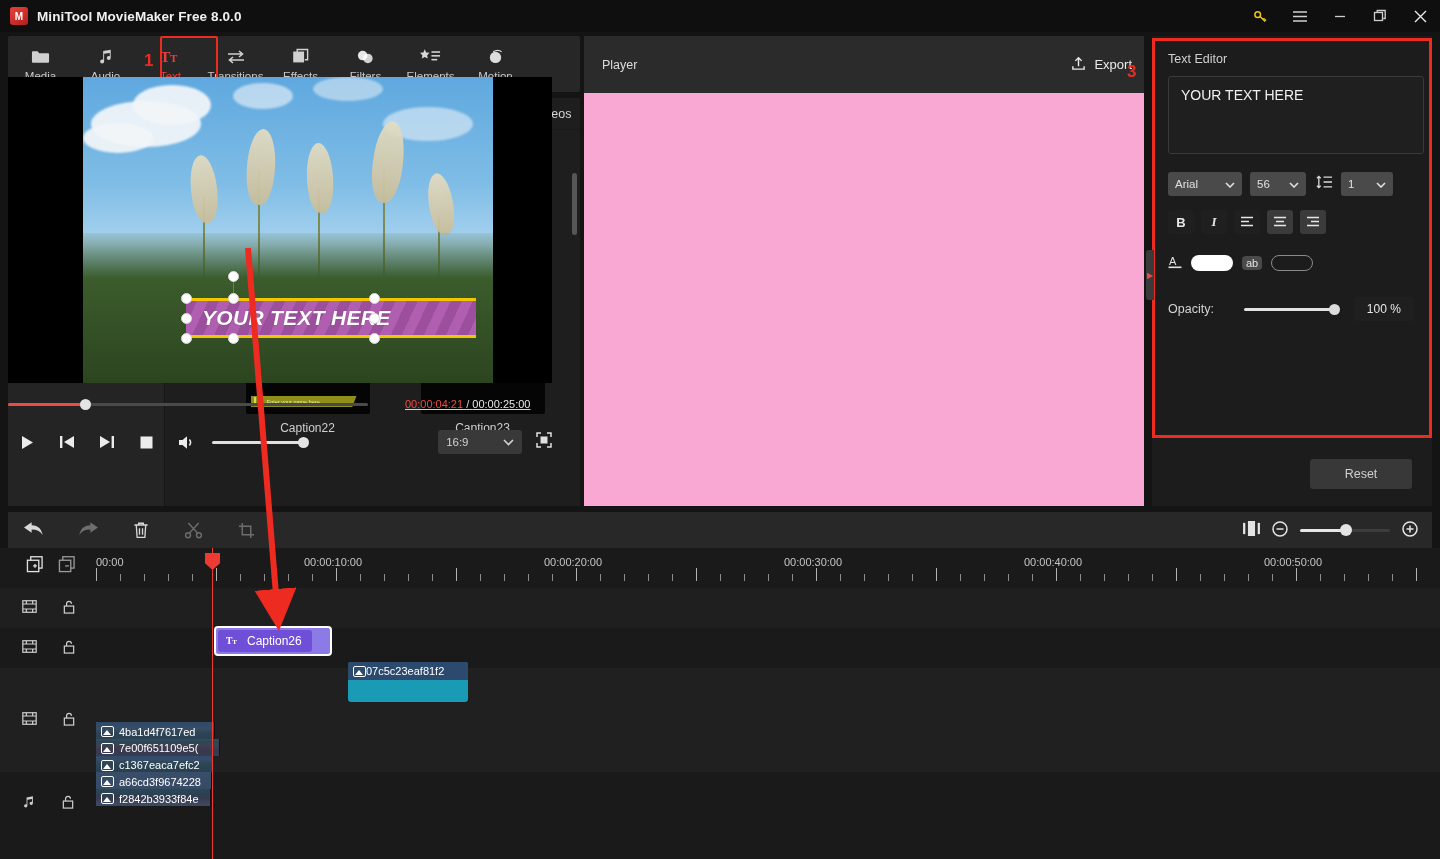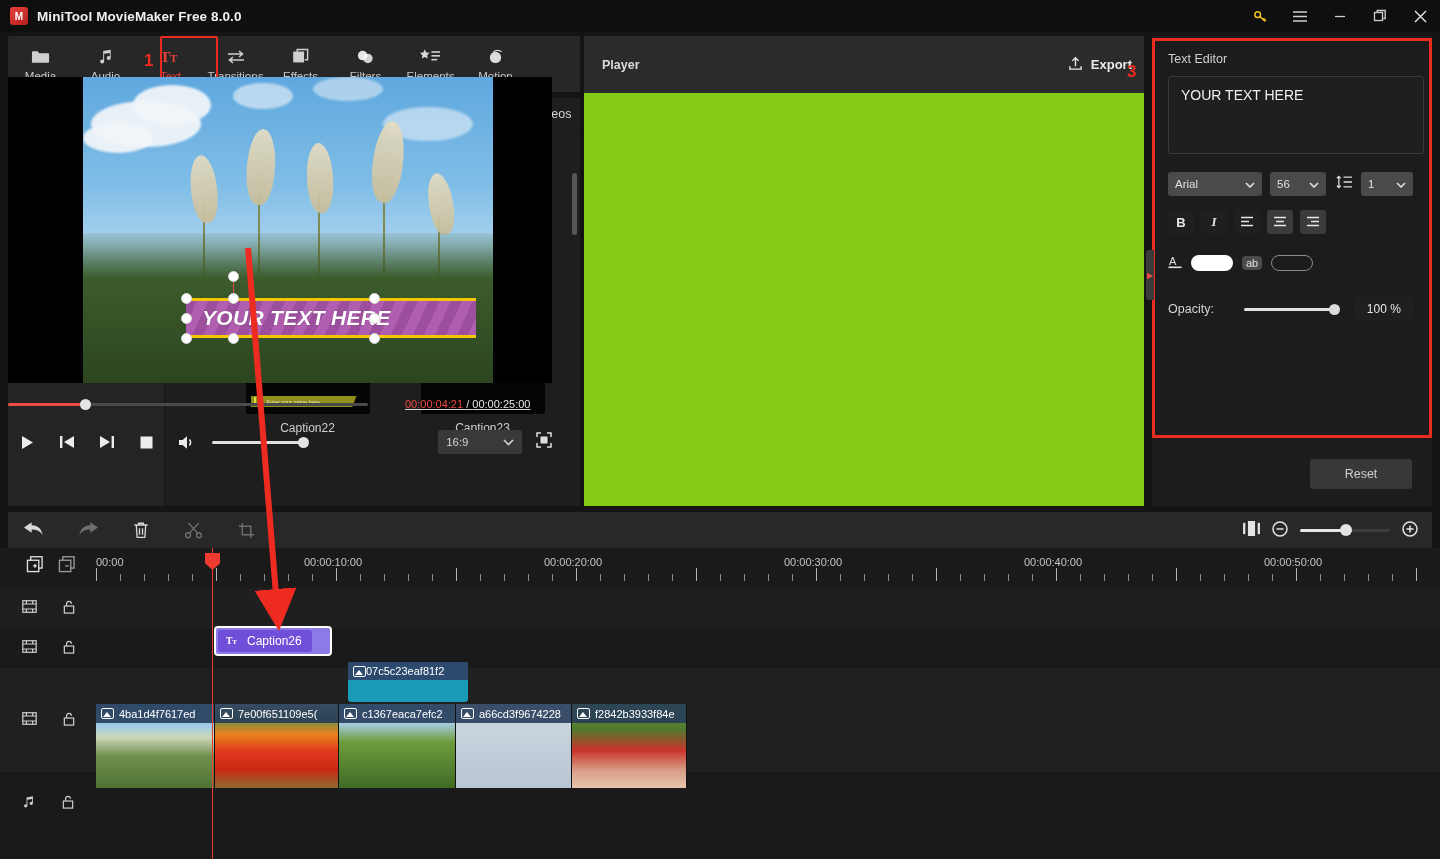--- a/index.html
+++ b/index.html
@@ -156,22 +156,21 @@
   .art23 span { font-size: 6.5px; color: #e2e2e2; }
 
   .scrollbar {
     position:absolute; right: 3px; top: 75px; width: 5px; height: 62px;
     background: #565656; border-radius: 3px;
   }
 
   
   .player {
     position:absolute; left: 584px; top: 36px; width: 560px; height: 470px;
-    background: #84cc16;
-    font-weight: bold;
+    background: #f9a8d4;
   }
   .player-head {
     height: 57px; display:flex; align-items:center;
     background: #2b2b2b; padding: 0 0 0 18px;
   }
   .player-head .lbl { font-size: 12.5px; color:#dcdcdc; }
   .export-btn {
     margin-left: auto; margin-right: 12px; display:flex; align-items:center; gap: 8px;
     font-size: 13px; color: #eaeaea;
   }
@@ -241,21 +240,21 @@
   .text-area {
     width: 256px; height: 78px; background:#1f1f1f; border: 1px solid #3a3a3a;
     border-radius: 3px; color:#f0f0f0; font-size: 14px; font-family: inherit;
     padding: 10px 12px; outline:none; resize:none;
   }
   .row-a { display:flex; align-items:center; gap: 8px; margin-top: 14px; }
   .sel-ctl {
     background:#4a4a4a; border-radius:3px; height: 24px; display:flex; align-items:center;
     justify-content:space-between; padding: 0 7px; font-size: 11.5px; color:#e0e0e0;
   }
-  .sel-font { width: 94px; }
+  .sel-font { width: 74px; }
   .sel-size { width: 56px; }
   .sel-line { width: 52px; }
   .lh-icon { color:#dadada; margin-left: 2px; }
   .row-b { display:flex; align-items:center; gap: 7px; margin-top: 14px; }
   .fmt-btn {
     width: 26px; height: 24px; border-radius:3px; background:#1f1f1f;
     display:flex; align-items:center; justify-content:center; color:#e6e6e6; font-size: 13px;
   }
   .fmt-btn.alt { background:#3b3b3b; }
   .row-c { display:flex; align-items:center; gap: 9px; margin-top: 20px; }
@@ -335,21 +334,21 @@
     font-size: 12px; color:#fff;
   }
   .clip-img {
     position:absolute; left: 348px; top: 662px; width: 120px; height: 40px;
     background: #1a9bb5; border-radius: 3px; overflow:hidden; z-index:4;
   }
   .clip-img .hdr {
     height: 18px; background:#2b4a6e; display:flex; align-items:center; 
     padding-left: 5px; font-size: 11px; color:#fff;
   }
-  .vclips { position:absolute; left: 96px; top: 704px; height: 84px; display:flex; z-index:4; }
+  .vclips { position:absolute; left: 96px; top: 722px; height: 84px; display:flex; z-index:4;flex-direction:column; }
   .vclip { height: 84px; position:relative; overflow:hidden; border-right: 1px solid #111; }
   .vclip .hdr {
     position:absolute; left:0; top:0; right:0; height: 19px; background:rgba(36,58,88,.88);
     display:flex; align-items:center; gap:5px; padding-left: 5px; font-size: 11px; color:#fff;
     white-space:nowrap; overflow:hidden; z-index:2;
   }
   .vclip .pic { position:absolute; left:0; top:0; right:0; bottom:0; }
 
   .imgicon {
     width: 13px; height: 11px; border:1.5px solid #fff; border-radius:2px; position:relative; flex:none;

